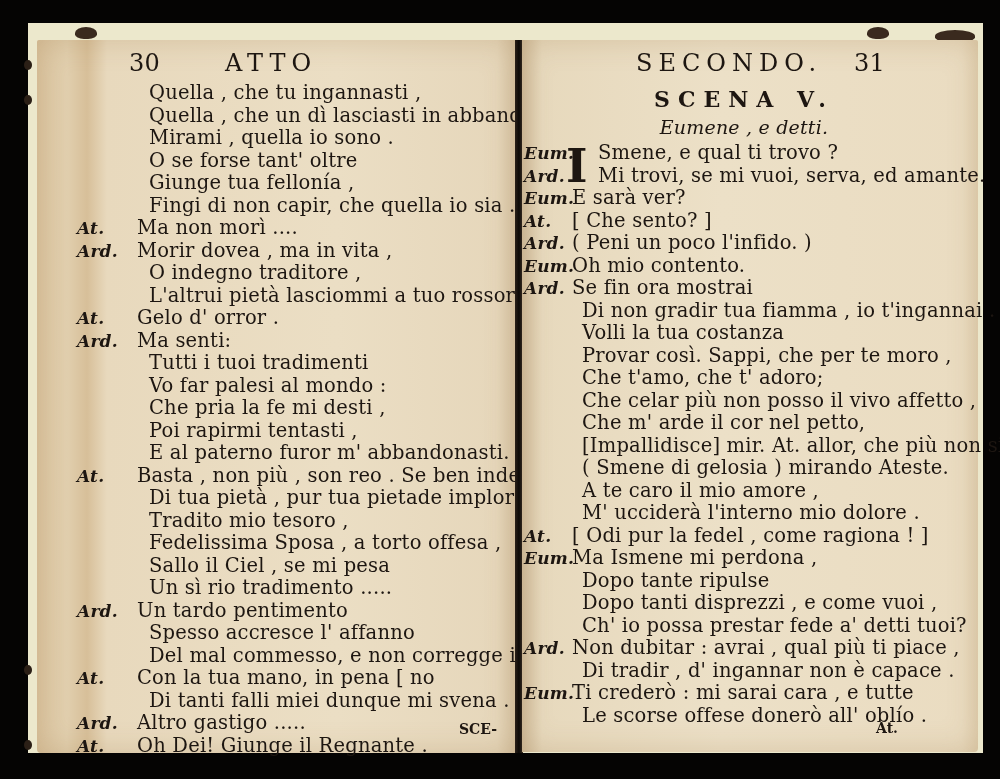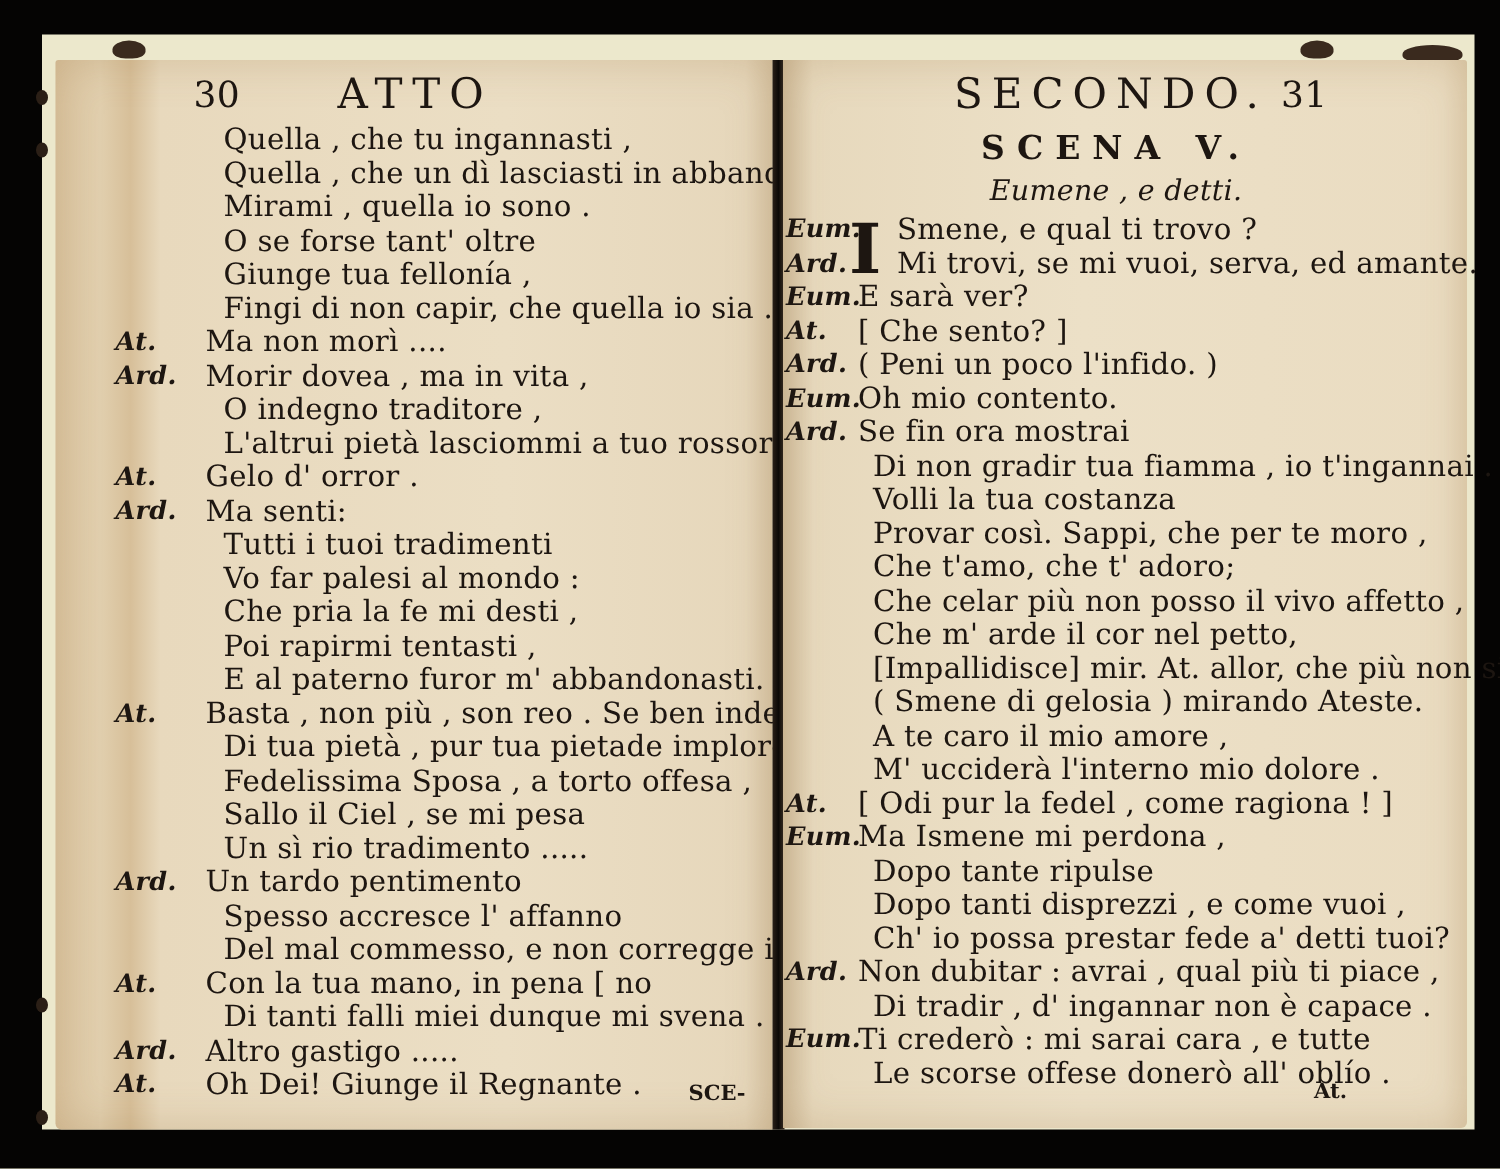--- a/index.html
+++ b/index.html
@@ -35,21 +35,21 @@
       position: absolute; left: 515px; top: 40px; width: 8px; height: 713px;
       background: linear-gradient(90deg, #2a2018, #0c0907, #3d3024);
     }
     .text {
       position: absolute; color: #1d1611; font-size: 19.5px; line-height: 22.5px; letter-spacing: 0.2px;
     }
     .page-left .text { left: 100px; top: 10px; width: 390px; }
     .page-right .text { left: 2px; top: 10px; width: 440px; }
     .head-row { position: relative; height: 32px; }
     .pagenum { position: absolute; font-size: 24px; top: 2px; }
-    .runhead { position: absolute; font-size: 28px; letter-spacing: 6px; top: 2px; }
+    .runhead { position: absolute; font-size: 24px; letter-spacing: 6px; top: 2px; }
     .line { white-space: nowrap; position: relative; height: 22.5px; }
     .speaker {
       position: absolute; font-style: italic; font-weight: bold; font-size: 17px;
     }
     .scene-title { text-align: center; font-size: 22px; letter-spacing: 8px; font-weight: bold; height: 34px; line-height: 34px; }
     .scene-persons { text-align: center; font-style: italic; font-size: 19px; height: 26px; }
     .dropcap {
       position: absolute; left: 42px; top: 2px; font-size: 46px; line-height: 44px; font-weight: bold;
     }
     .catchword { position: absolute; right: 18px; bottom: 16px; font-size: 14px; font-weight: bold; color: #1d1611; }
@@ -85,20 +85,21 @@
         <div class="line"><span style="padding-left: 12px;">L'altrui pietà lasciommi a tuo rossore .</span></div>
         <div class="line"><span class="speaker" style="left: -60px;">At.</span><span style="padding-left: 0px;">Gelo d' orror .</span></div>
         <div class="line"><span class="speaker" style="left: -60px;">Ard.</span><span style="padding-left: 0px;">Ma senti:</span></div>
         <div class="line"><span style="padding-left: 12px;">Tutti i tuoi tradimenti</span></div>
         <div class="line"><span style="padding-left: 12px;">Vo far palesi al mondo :</span></div>
         <div class="line"><span style="padding-left: 12px;">Che pria la fe mi desti ,</span></div>
         <div class="line"><span style="padding-left: 12px;">Poi rapirmi tentasti ,</span></div>
         <div class="line"><span style="padding-left: 12px;">E al paterno furor m' abbandonasti.</span></div>
         <div class="line"><span class="speaker" style="left: -60px;">At.</span><span style="padding-left: 0px;">Basta , non più , son reo . Se ben indegno</span></div>
         <div class="line"><span style="padding-left: 12px;">Di tua pietà , pur tua pietade imploro.</span></div>
+        <div class="line"><span style="padding-left: 12px;">Tradito mio tesoro ,</span></div>
         <div class="line"><span style="padding-left: 12px;">Fedelissima Sposa , a torto offesa ,</span></div>
         <div class="line"><span style="padding-left: 12px;">Sallo il Ciel , se mi pesa</span></div>
         <div class="line"><span style="padding-left: 12px;">Un sì rio tradimento .....</span></div>
         <div class="line"><span class="speaker" style="left: -60px;">Ard.</span><span style="padding-left: 0px;">Un tardo pentimento</span></div>
         <div class="line"><span style="padding-left: 12px;">Spesso accresce l' affanno</span></div>
         <div class="line"><span style="padding-left: 12px;">Del mal commesso, e non corregge il danno</span></div>
         <div class="line"><span class="speaker" style="left: -60px;">At.</span><span style="padding-left: 0px;">Con la tua mano, in pena          [ no</span></div>
         <div class="line"><span style="padding-left: 12px; text-align: center;">Di tanti falli miei dunque mi svena .</span></div>
         <div class="line"><span class="speaker" style="left: -60px;">Ard.</span><span style="padding-left: 0px;">Altro gastigo .....</span></div>
         <div class="line"><span class="speaker" style="left: -60px;">At.</span><span style="padding-left: 0px;">Oh Dei! Giunge il Regnante .</span></div>

